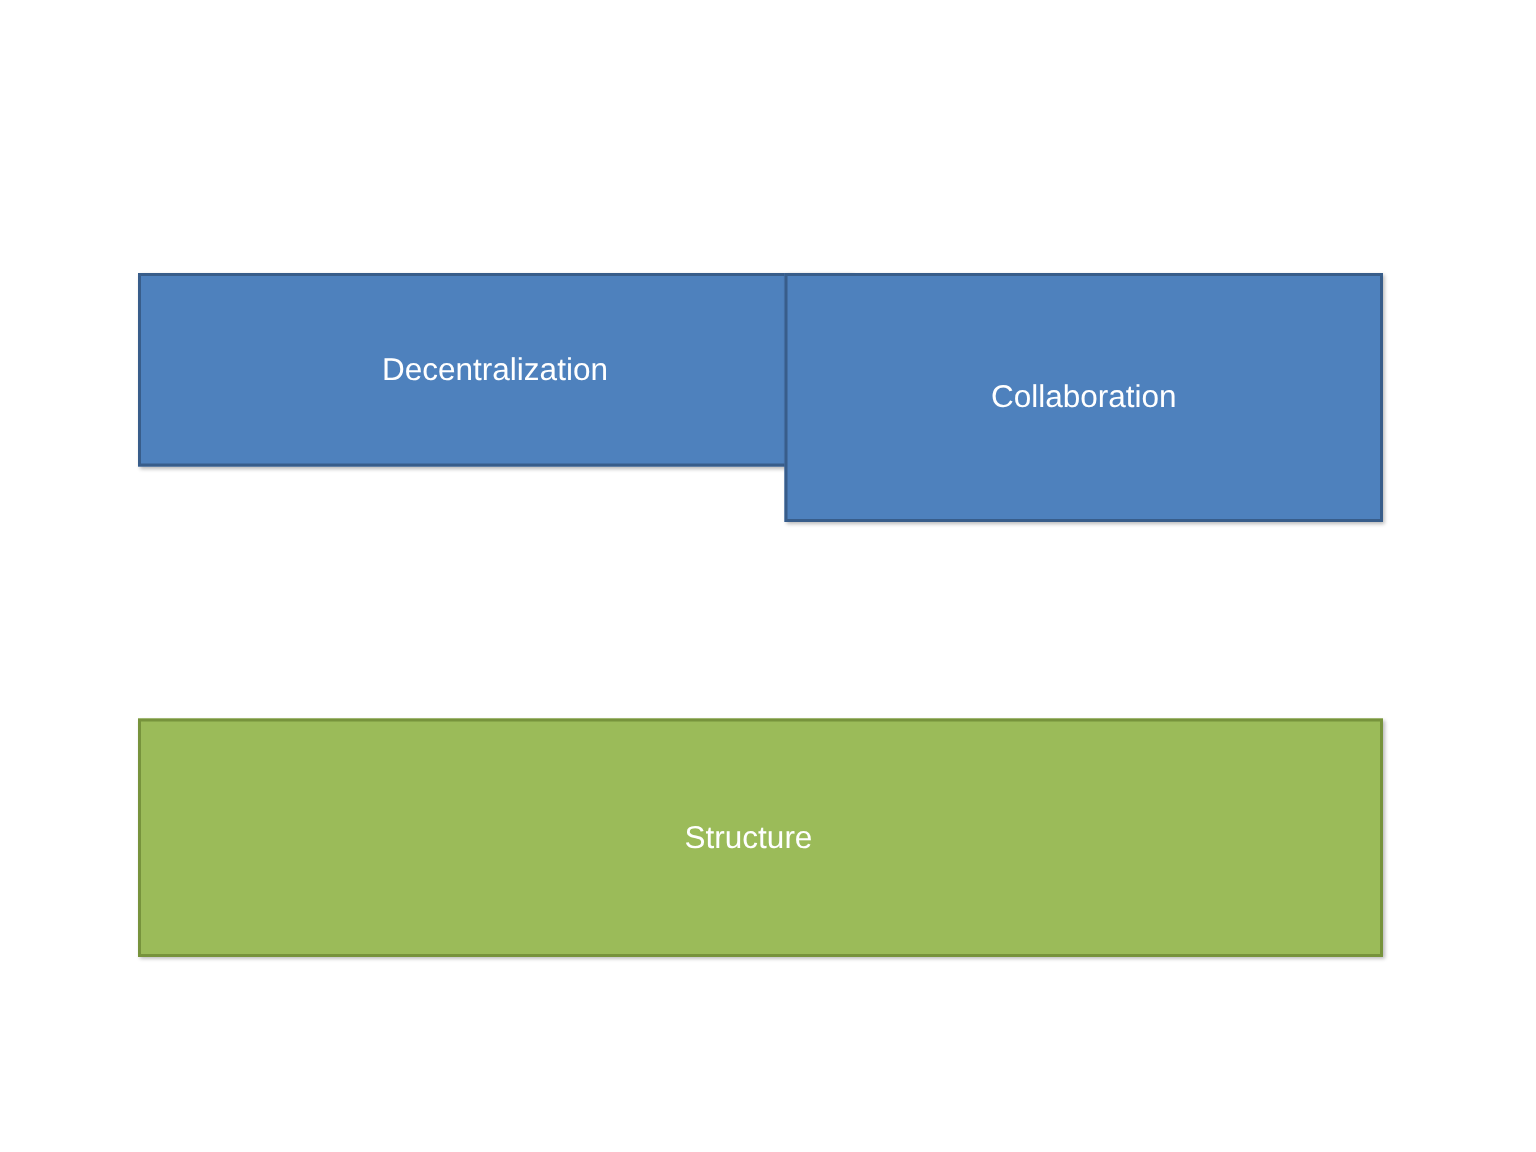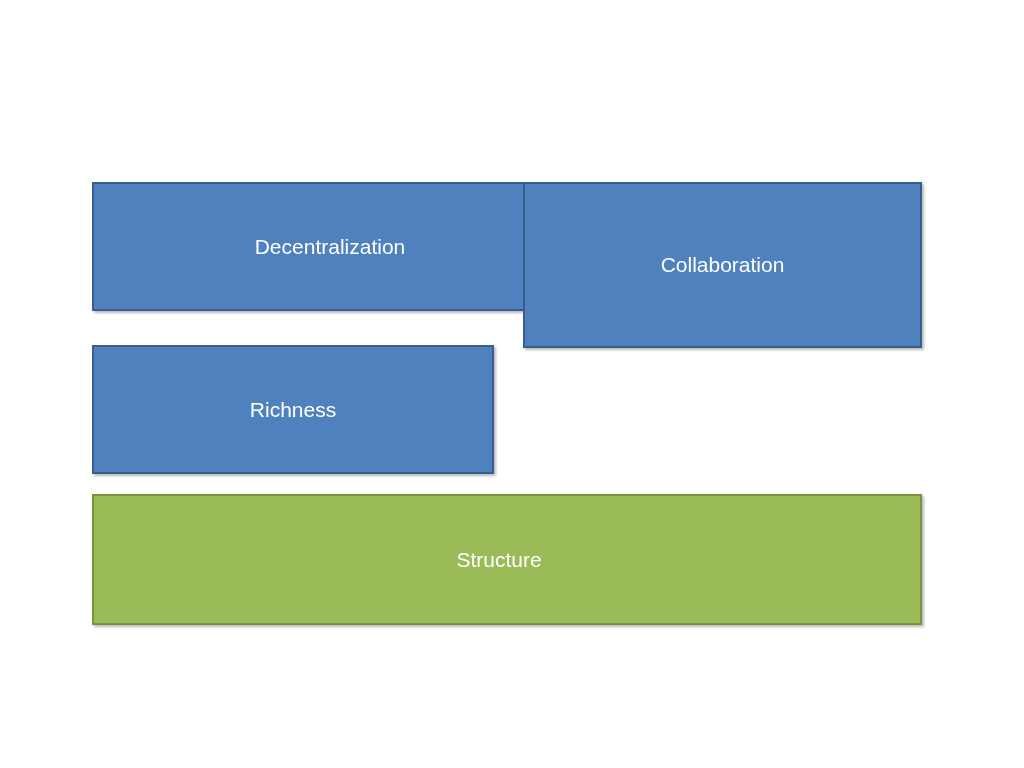--- a/index.html
+++ b/index.html
@@ -62,23 +62,23 @@
   }
   
   .node-r1c1 { left: 0px;   top: 0px;   width: 476px; height: 129px; }
   .node-r1c2 { left: 431px; top: 0px;   width: 399px; height: 166px; }
   
   .node-r2c1 { left: 0px;   top: 163px; width: 402px; height: 129px; }
   .node-r2c2 { left: 431px; top: 163px; width: 399px; height: 129px; }
   
   .node-r3 {
     left: 0px;
-    top: 312px;
+    top: 297px;
     width: 830px;
-    height: 131px;
+    height: 159px;
     justify-content: flex-start;
     padding-left: 0;
   }
   .node-r3 .node-label {
     width: 830px;
     text-align: center;
     transform: translateX(-8px);
   }
   .node-label {
     pointer-events: none;
@@ -93,23 +93,20 @@
   <div class="diagram">
 
     <div class="node node-blue node-r1c1">
       <span class="node-label">Decentralization</span>
     </div>
 
     <div class="node node-blue node-r1c2">
       <span class="node-label">Collaboration</span>
     </div>
 
-    <div class="node node-blue node-r2c1">
-      <span class="node-label">Richness</span>
-    </div>
 
 
     <div class="node node-green node-r3">
       <span class="node-label">Structure</span>
     </div>
 
   </div>
 </div>
 
 </body></html>

